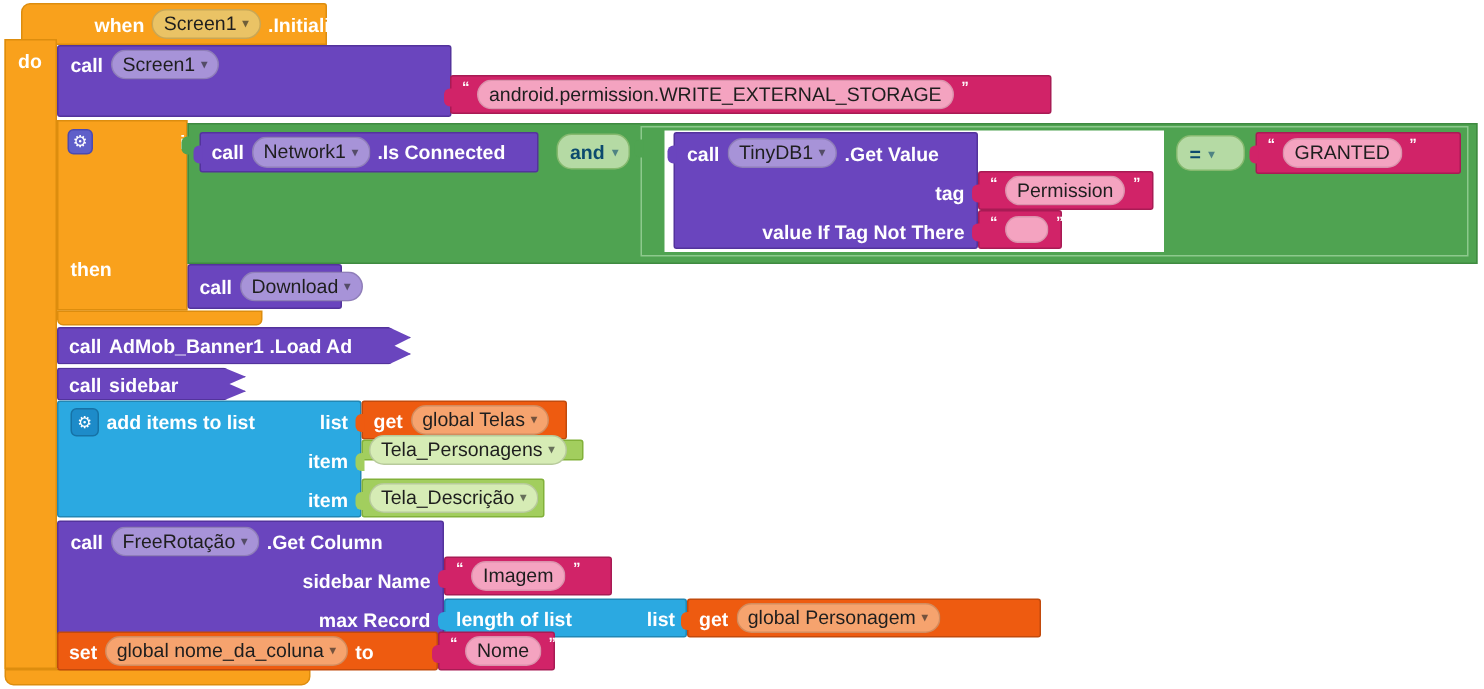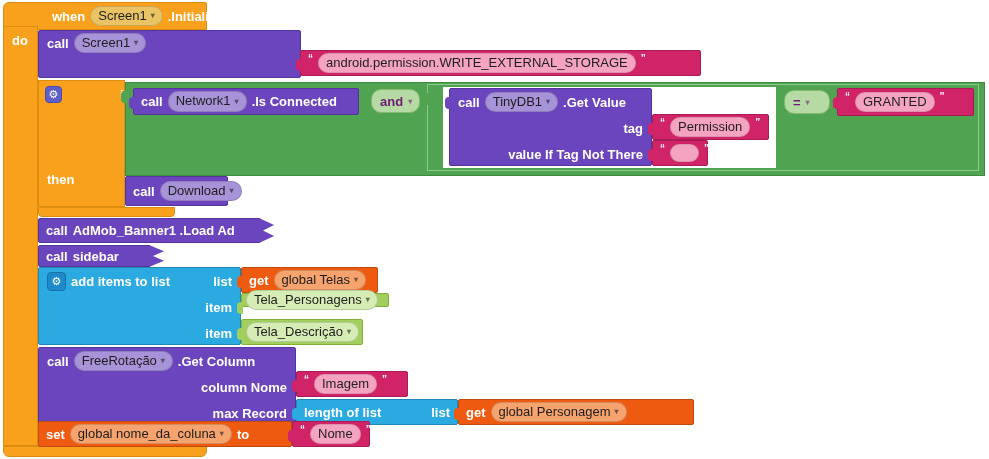--- a/index.html
+++ b/index.html
@@ -10,21 +10,21 @@
        padding:0 7px;color:#fff;font-weight:bold;white-space:nowrap;border-radius:2px;}
   .stack{display:block;padding:0;}
   .row{display:flex;align-items:center;gap:5px;height:26px;padding:0 8px;}
   .row.rt{justify-content:flex-end;}
   
   .c-ev{background:#f9a11c;border:1px solid #dd8d0e;}
   .c-pm{background:#6a45be;border:1px solid #53339c;}
   .c-tx{background:#d12368;border:1px solid #a81b54;}
   .c-lg{background:#4fa351;border:1px solid #3f8a41;}
   .c-eq{background:#4fa351;border:1px solid #8dc98d;}
-  .c-chip{background:#b5daa4;border:1px solid #85b96e;color:#701a75;}
+  .c-chip{background:#b5daa4;border:1px solid #85b96e;color:#0c4a6e;}
   .c-ls{background:#2ba9e1;border:1px solid #2187b4;}
   .c-vr{background:#ee5b10;border:1px solid #c24a0c;}
   .c-sc{background:#a2ce5e;border:1px solid #82b13a;color:#203300;}
   .hole{background:#ffffff;border:none;}
   
   .field{display:inline-flex;align-items:center;gap:4px;border-radius:10px;padding:1px 7px;
          font-weight:normal;color:#1e1e1e;line-height:1.25;border:1px solid rgba(0,0,0,.14);}
   .f-ev{background:#eac365;}
   .f-pm{background:#a793d8;}
   .f-vr{background:#f6a36e;}
@@ -41,21 +41,21 @@
                 border-radius:4px 0 0 4px;background:inherit;}
   .zig{clip-path:polygon(0 0,calc(100% - 15px) 0,100% 28%,calc(100% - 11px) 50%,100% 72%,calc(100% - 15px) 100%,0 100%);}
   .rnd-tl{border-radius:6px 2px 0 0;}
   .rnd-b{border-radius:0 0 6px 6px;}
 </style>
 </head>
 <body>
 
 <div id="canvas">
 
-  <div class="blk c-ev rnd-tl" style="left:3px;top:2px;width:204px;height:28px;padding-left:48px;">
+  <div class="blk c-ev rnd-tl" style="left:14px;top:2px;width:204px;height:28px;padding-left:48px;">
     <span class="lbl">when</span>
     <span class="field f-ev">
       <span>Screen1</span>
       <span class="arr">▾</span>
     </span>
     <span class="lbl">.Initialize</span>
   </div>
   <div class="abs c-ev" style="left:3px;top:26px;width:35px;height:420px;"></div>
   <div class="abs c-ev rnd-b" style="left:3px;top:446px;width:204px;height:11px;"></div>
   <span class="abs lbl" style="left:12px;top:33px;">do</span>
@@ -195,21 +195,21 @@
   <div class="blk c-pm stack" style="left:38px;top:347px;width:258px;height:78px;">
     <div class="row">
       <span class="lbl">call</span>
       <span class="field f-pm">
         <span>FreeRotação</span>
         <span class="arr">▾</span>
       </span>
       <span class="lbl">.Get Column</span>
     </div>
     <div class="row rt">
-      <span class="lbl">column Nome</span>
+      <span class="lbl">sidebar Name</span>
     </div>
     <div class="row rt">
       <span class="lbl">max Record</span>
     </div>
   </div>
   <div class="blk c-tx plug" style="left:296px;top:371px;width:112px;height:26px;">
     <span class="q">“</span>
     <span class="field f-tx">
       <span>Imagem</span>
     </span>

